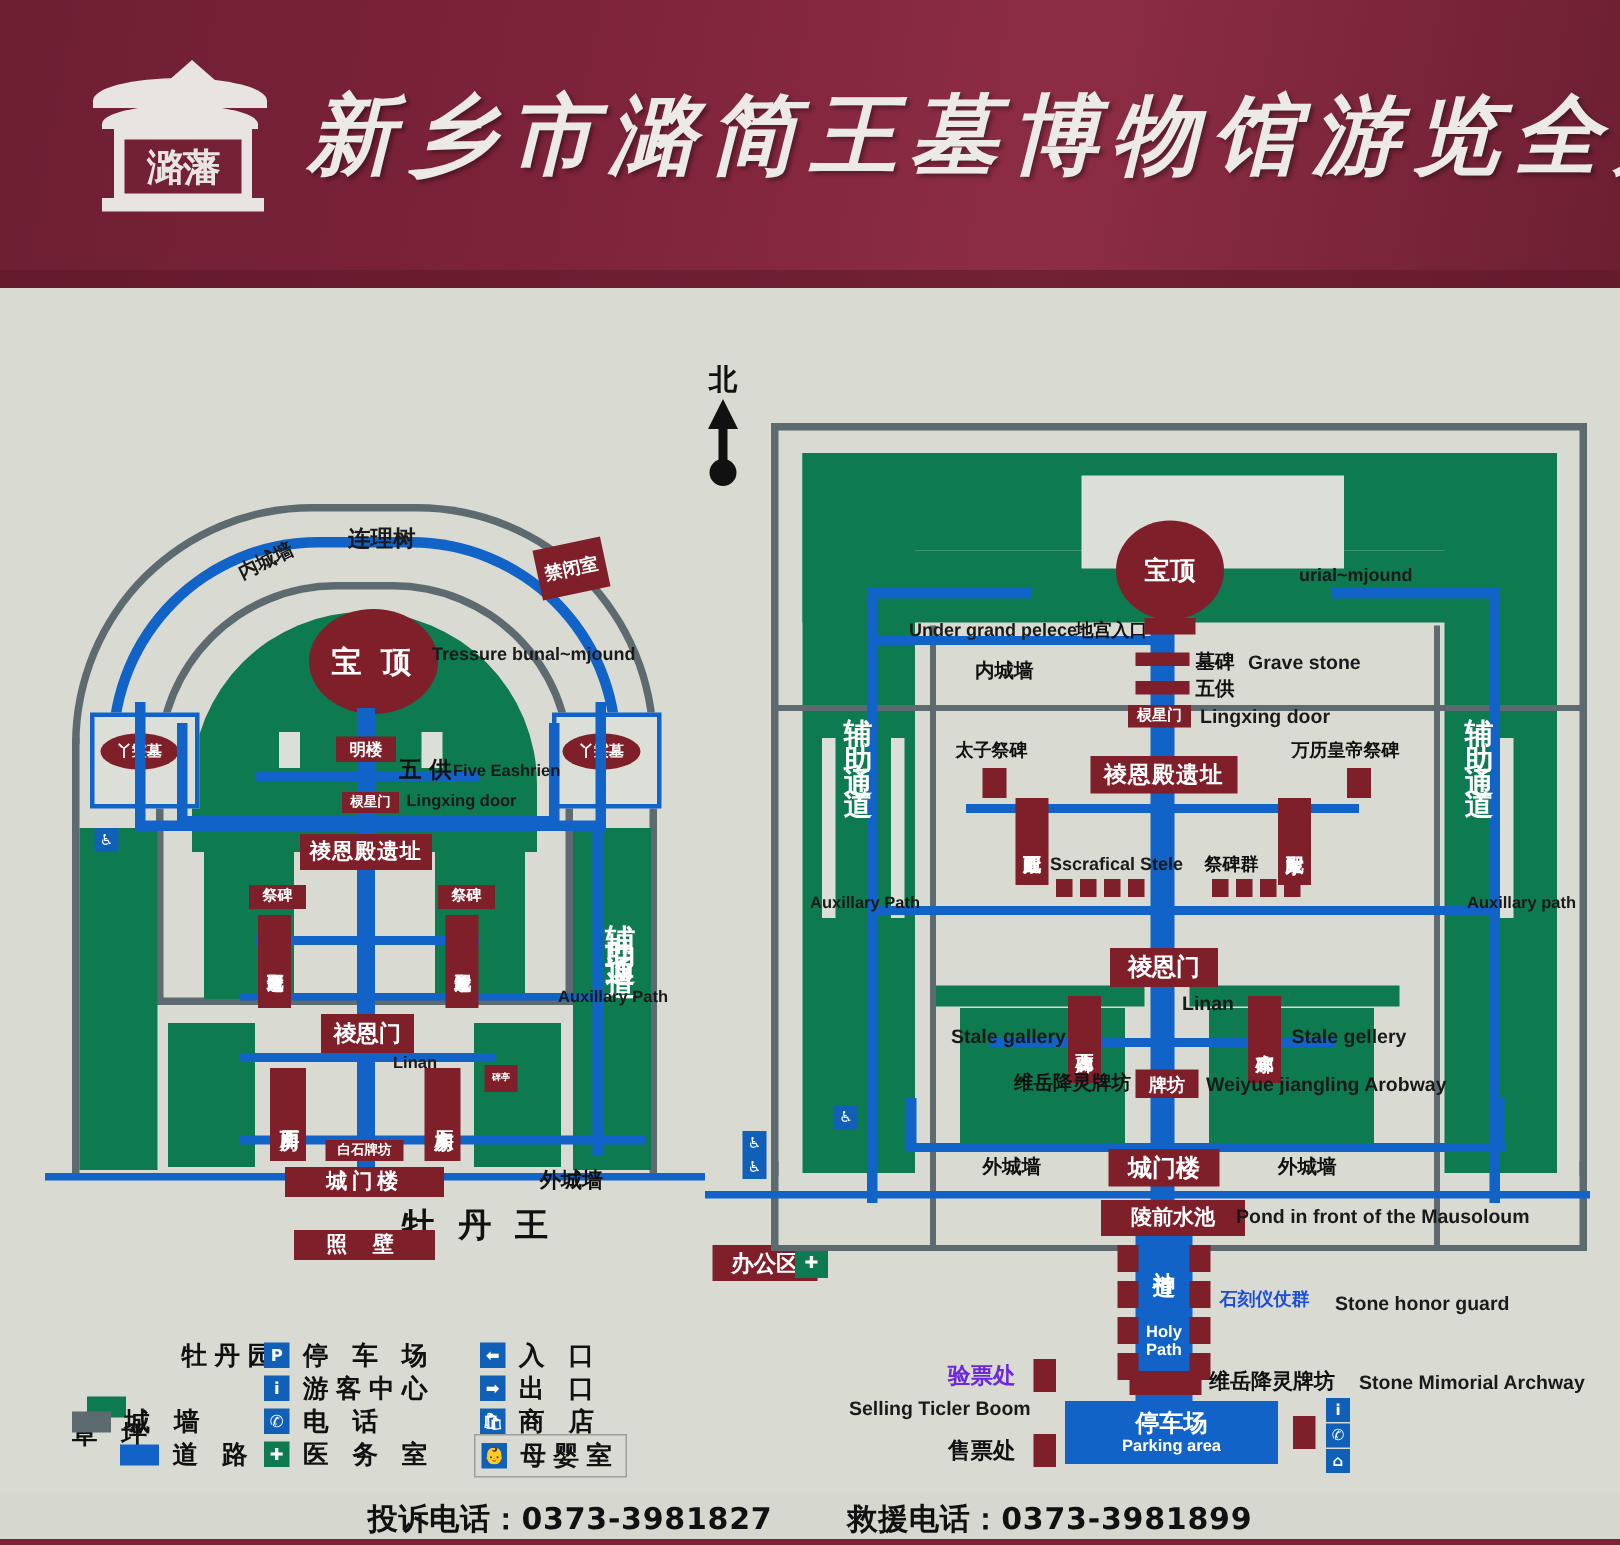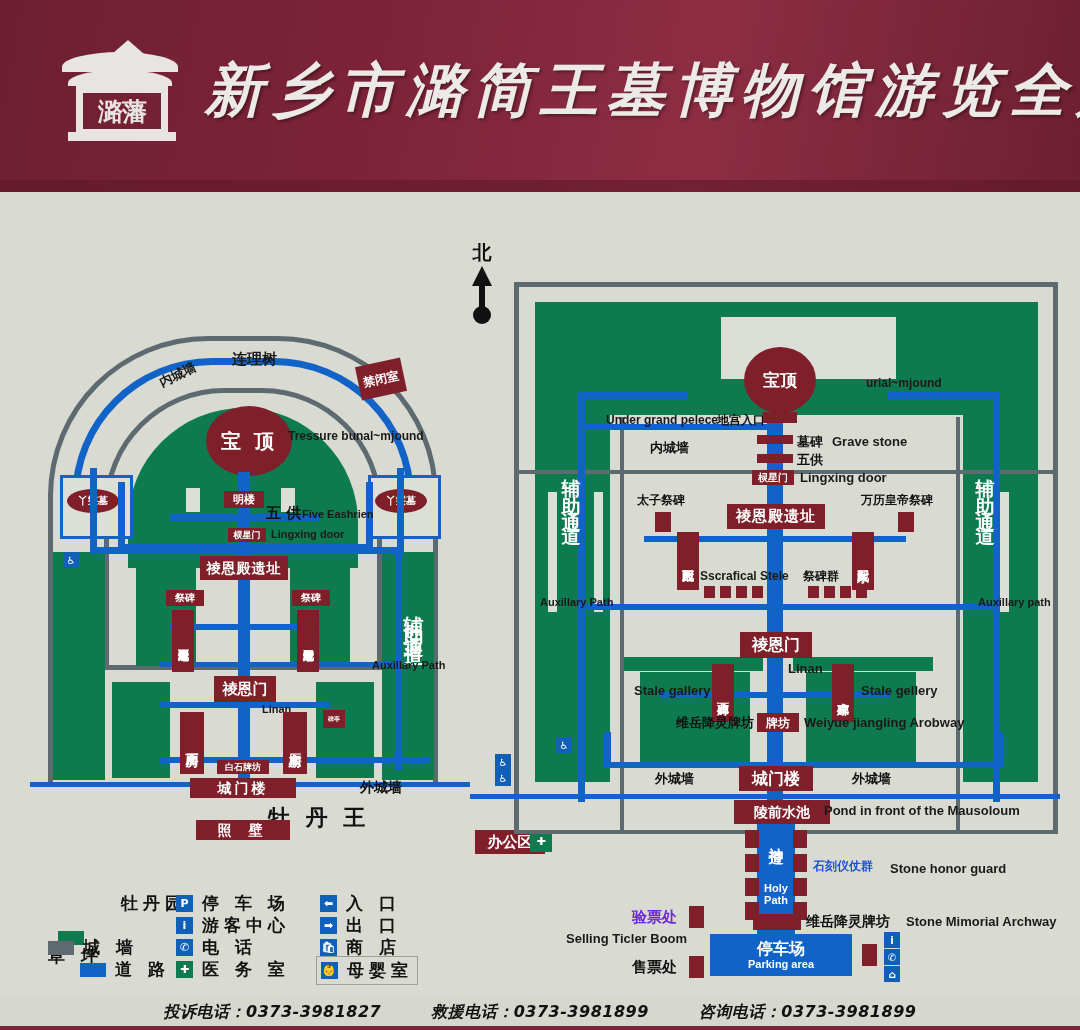--- a/index.html
+++ b/index.html
@@ -61,22 +61,22 @@
   #legend{position:absolute;left:48px;top:700px;width:360px;height:80px;}
   .lg-row{position:absolute;display:flex;align-items:center;}
   .lg-sw{width:26px;height:14px;margin-right:9px;}
   .lg-ic{width:17px;height:17px;margin-right:9px;display:flex;align-items:center;justify-content:center;
       color:#fff;font-size:11px;font-weight:bold;background:#1060b8;font-family:"DejaVu Sans","Liberation Sans",sans-serif;}
   .lg-tx{font-size:17px;font-weight:bold;letter-spacing:5px;color:#111;
       font-family:"DejaVu Sans","Liberation Sans",sans-serif;white-space:nowrap;}
 
   #phones{position:absolute;left:0;top:995px;width:1080px;height:35px;display:flex;align-items:center;
      justify-content:center;gap:50px;background:#d6d8cf;}
-  #phones div{font-size:16px;font-weight:bold;color:#111;letter-spacing:.5px;
-     font-family:"DejaVu Sans","Liberation Sans",sans-serif;font-style:italic;}
+  #phones div{font-size:20px;font-weight:bold;color:#111;letter-spacing:.5px;
+     font-family:"DejaVu Sans","Liberation Sans",sans-serif;}
   #botstrip{position:absolute;left:0;top:1026px;width:1080px;height:4px;background:#7d2339;}
 </style>
 </head>
 <body>
 
 <div id="page">
 
   <div id="banner">
     <div id="logo">
       <div class="roof"></div>
@@ -413,16 +413,15 @@
       <div class="lg-row" style="left:268px;top:64px;border:1px solid #9aa09a;padding:2px 4px;">
         <span class="lg-ic">👶</span>
         <span class="lg-tx">母婴室</span>
       </div>
     </div>
   </div>
 
   <div id="phones">
     <div>投诉电话：0373-3981827</div>
     <div>救援电话：0373-3981899</div>
-    <div>咨询电话：0373-3981899</div>
   </div>
   <div id="botstrip"></div>
 </div>
 
 </body></html>

